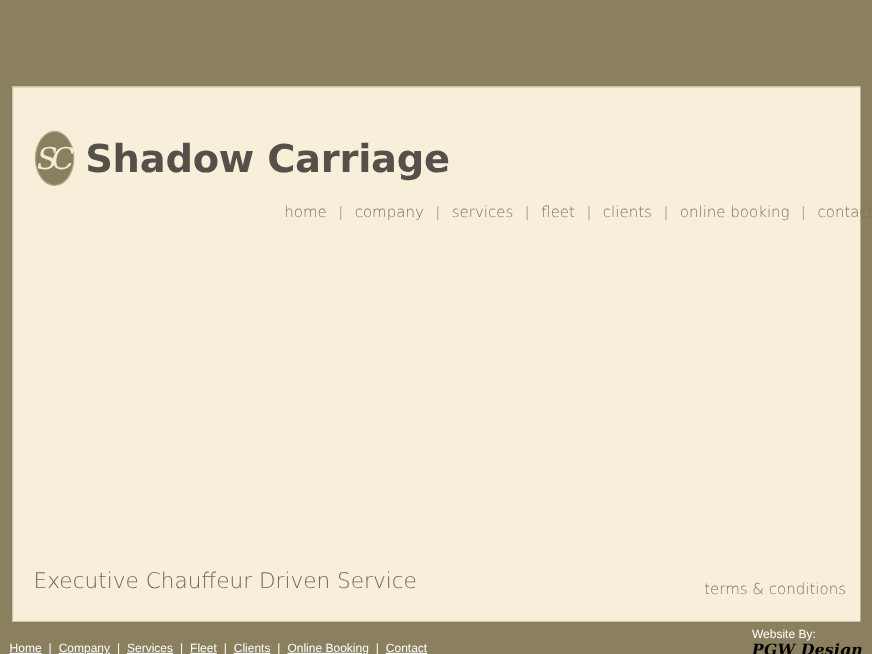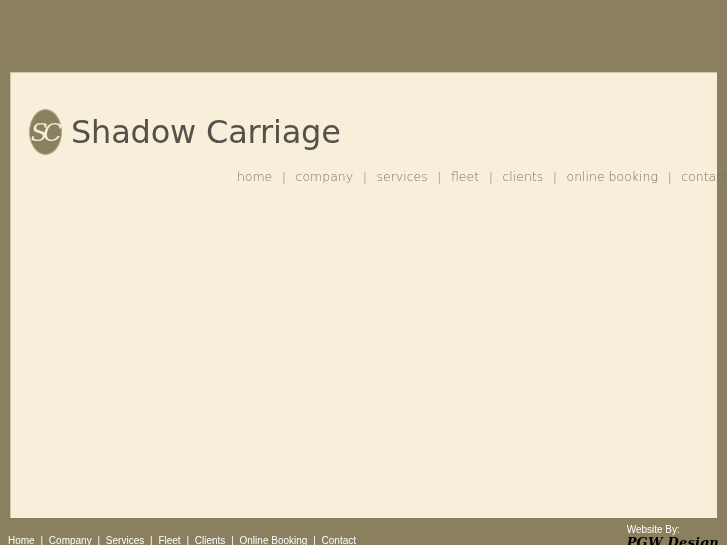--- a/index.html
+++ b/index.html
@@ -67,21 +67,21 @@
     font-family: "DejaVu Serif", serif;
     font-style: italic;
     font-size: 25px;
     color: #f4ecd6;
     letter-spacing: -5px;
     text-indent: -3px;
     line-height: 1;
   }
   #logo-text {
     font-family: "DejaVu Sans", sans-serif;
-    font-weight: 400;
+    font-weight: 700;
     font-size: 32px;
     color: #55504a;
     letter-spacing: -0.2px;
     white-space: nowrap;
     line-height: 1;
   }
 
   
   #topnav {
     position: absolute;
@@ -228,20 +228,24 @@
       <span class="nav-sep">|</span>
       <a class="nav-link" href="#">online booking</a>
       <span class="nav-sep">|</span>
       <a class="nav-link" href="#">contact</a>
     </nav>
 
   </div>
 
   <div id="content-area"></div>
 
+  <div id="tagline-row">
+    <div id="tagline">Executive Chauffeur Driven Service</div>
+    <a id="terms-link" href="#">terms &amp; conditions</a>
+  </div>
 
 </div>
 
 <div id="footer-bar">
 
   <div id="footer-links">
     <a class="flink" href="#">Home</a>
     <span class="fsep">|</span>
     <a class="flink" href="#">Company</a>
     <span class="fsep">|</span>

